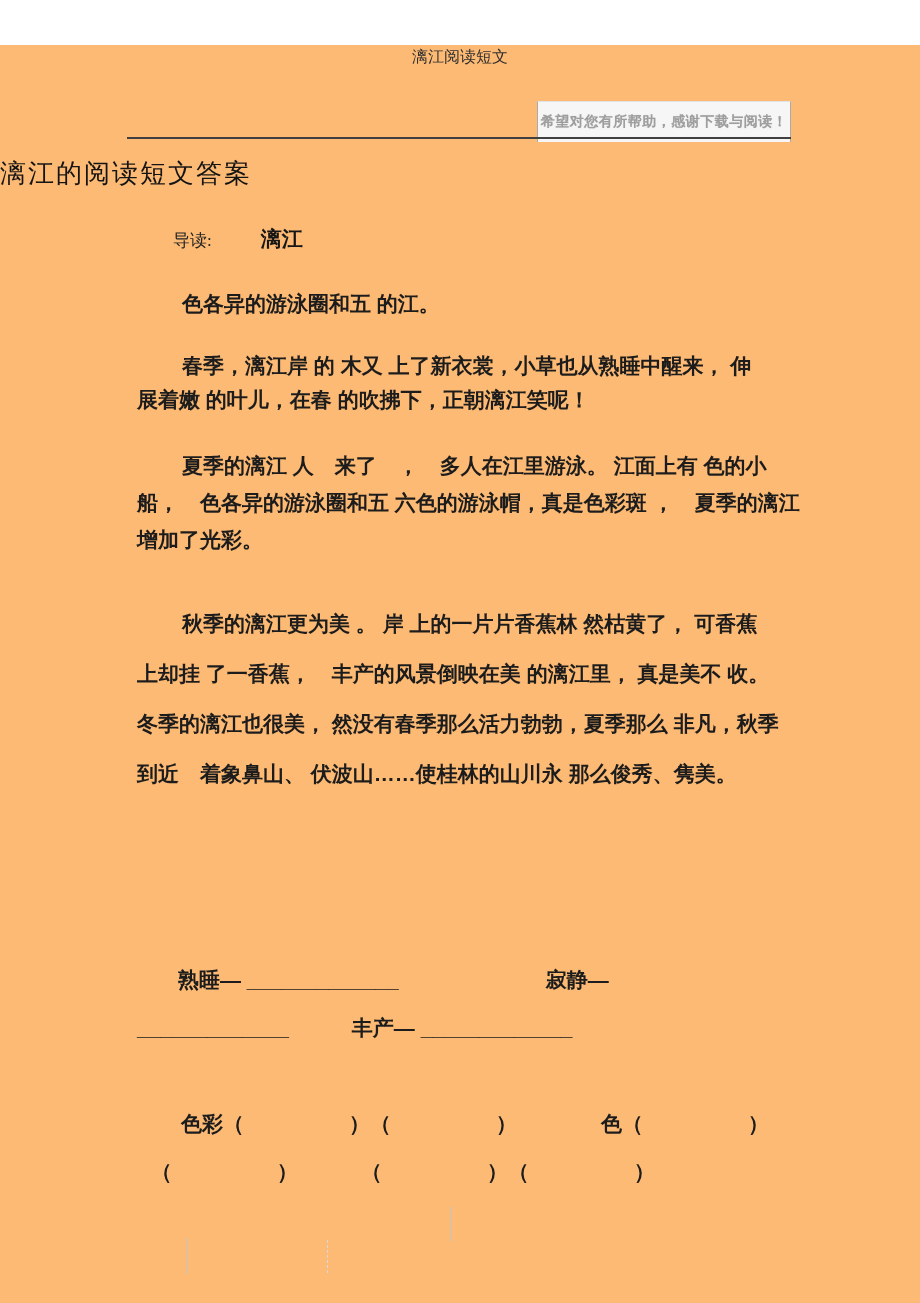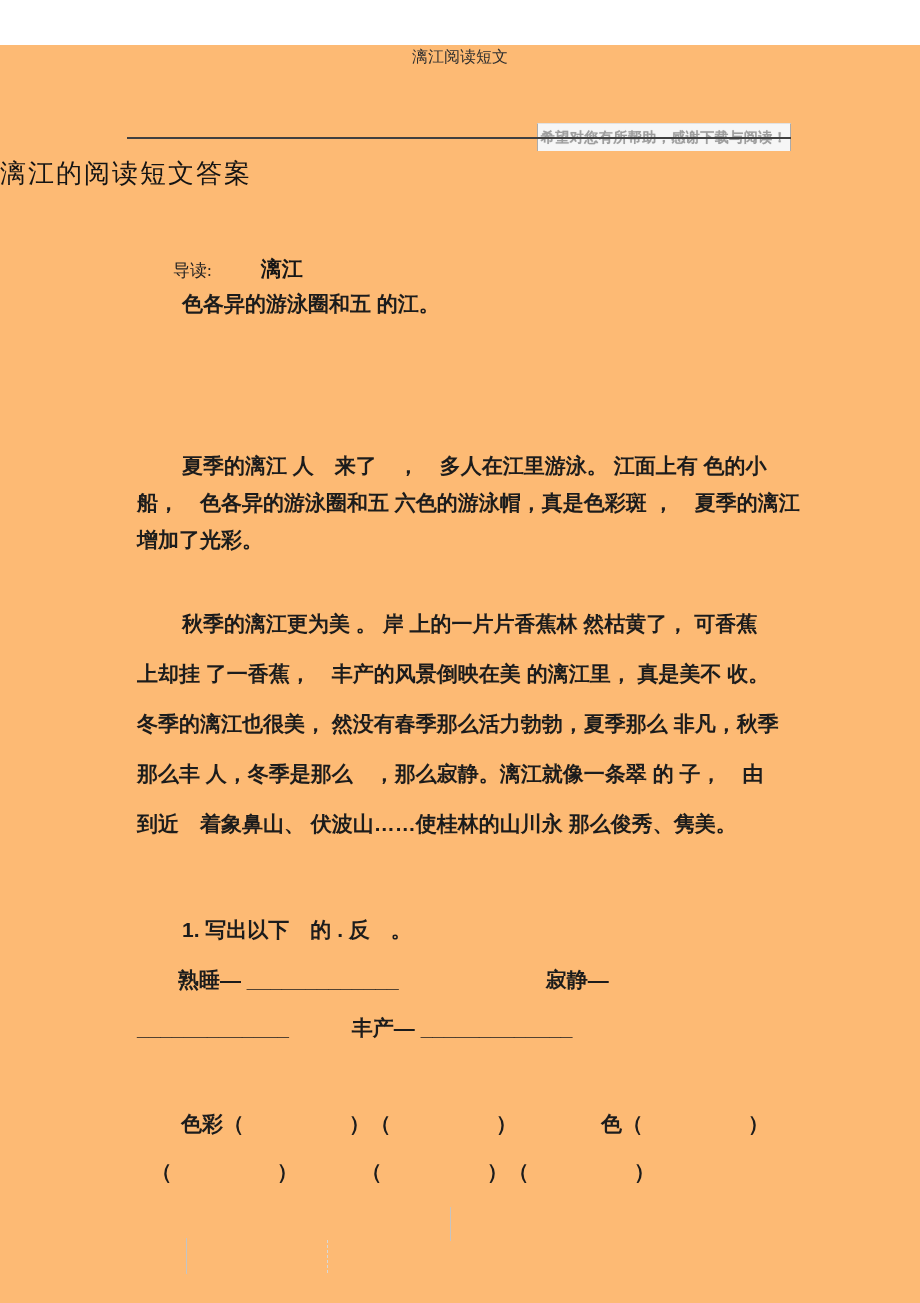--- a/index.html
+++ b/index.html
@@ -17,22 +17,22 @@
     position: absolute;
     top: 2px; left: 0; right: 0;
     text-align: center;
     font-family: "Liberation Serif", serif;
     font-size: 16px;
     color: #2f2f2f;
     white-space: nowrap;
   }
   .banner {
     position: absolute;
-    left: 537px; top: 78px;
-    width: 254px; height: 28px;
+    left: 537px; top: 56px;
+    width: 254px; height: 41px;
     box-sizing: border-box;
     background: #f6f6f6;
     border-left: 1px solid #ababab;
     border-right: 1px solid #ababab;
     border-top: 1px solid #e2e2e2;
     display: flex;
     align-items: center;
     justify-content: center;
   }
   .banner-text {
@@ -54,21 +54,21 @@
     top: 111px; left: 0; right: 0;
     text-align: left;
     font-family: "Liberation Serif", serif;
     font-size: 26px;
     color: #141414;
     letter-spacing: 2px;
     white-space: nowrap;
   }
   .lead {
     position: absolute;
-    top: 210px; left: 173px;
+    top: 180px; left: 173px;
     white-space: nowrap;
   }
   .lead-label {
     font-family: "Liberation Serif", serif;
     font-size: 17px;
     color: #222222;
   }
   .lead-value {
     font-size: 21px;
     font-weight: 700;
@@ -131,38 +131,38 @@
   <div class="doc-title">漓江的阅读短文答案</div>
 
   <div class="lead">
     <span class="lead-label">导读:</span><span class="lead-value">漓江</span>
   </div>
 
   <div class="para p1 indent-45">
     <div class="line">色各异的游泳圈和五 的江。</div>
   </div>
 
+  <div class="para p2 indent-45">
+    <div class="line">春季，漓江岸 的 木又 上了新衣裳，小草也从熟睡中醒来， 伸</div>
+    <div class="line">展着嫩 的叶儿，在春 的吹拂下，正朝漓江笑呢！</div>
+  </div>
 
   <div class="para p3 indent-45">
     <div class="line">夏季的漓江 人　来了　，　多人在江里游泳。 江面上有 色的小</div>
     <div class="line">船，　色各异的游泳圈和五 六色的游泳帽，真是色彩斑 ，　夏季的漓江</div>
     <div class="line">增加了光彩。</div>
   </div>
 
   <div class="para p4 indent-45">
     <div class="line">秋季的漓江更为美 。 岸 上的一片片香蕉林 然枯黄了， 可香蕉</div>
     <div class="line">上却挂 了一香蕉，　丰产的风景倒映在美 的漓江里， 真是美不 收。</div>
     <div class="line">冬季的漓江也很美， 然没有春季那么活力勃勃，夏季那么 非凡，秋季</div>
-    <div class="line">那么丰 人，冬季是那么　，那么寂静。漓江就像一条翠 的 子，　由</div>
     <div class="line">到近　着象鼻山、 伏波山……使桂林的山川永 那么俊秀、隽美。</div>
   </div>
 
-  <div class="para q1p q-prompt indent-45">
-    <div class="line">1. 写出以下　的 . 反　。</div>
-  </div>
 
   <div class="para q1a indent-41">
     <div class="line">熟睡— _____________　　　　　　　寂静—</div>
   </div>
 
   <div class="para q1b">
     <div class="line">_____________　　　丰产— _____________</div>
   </div>
 
 

